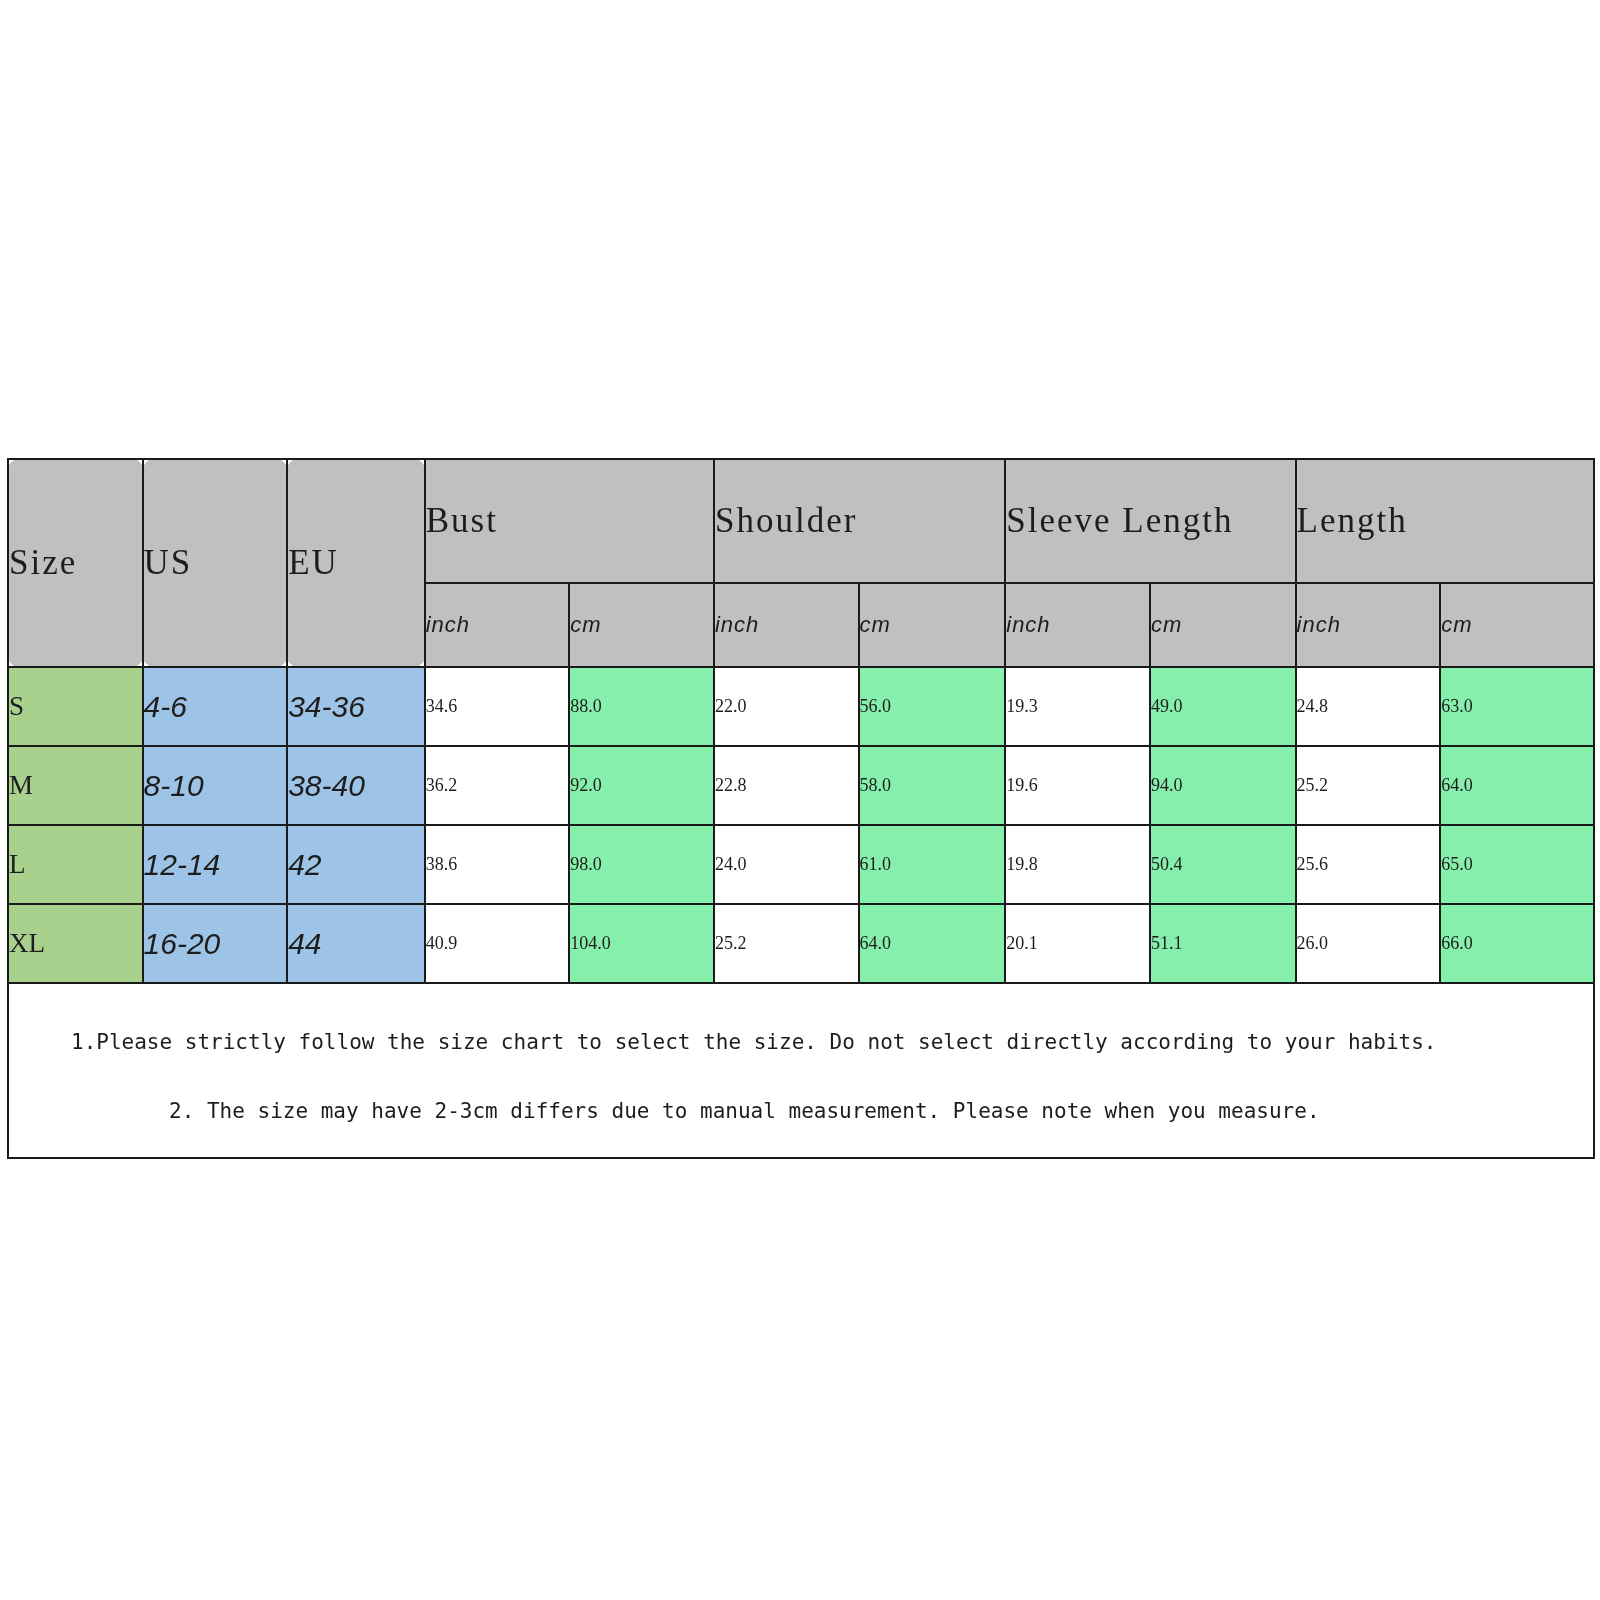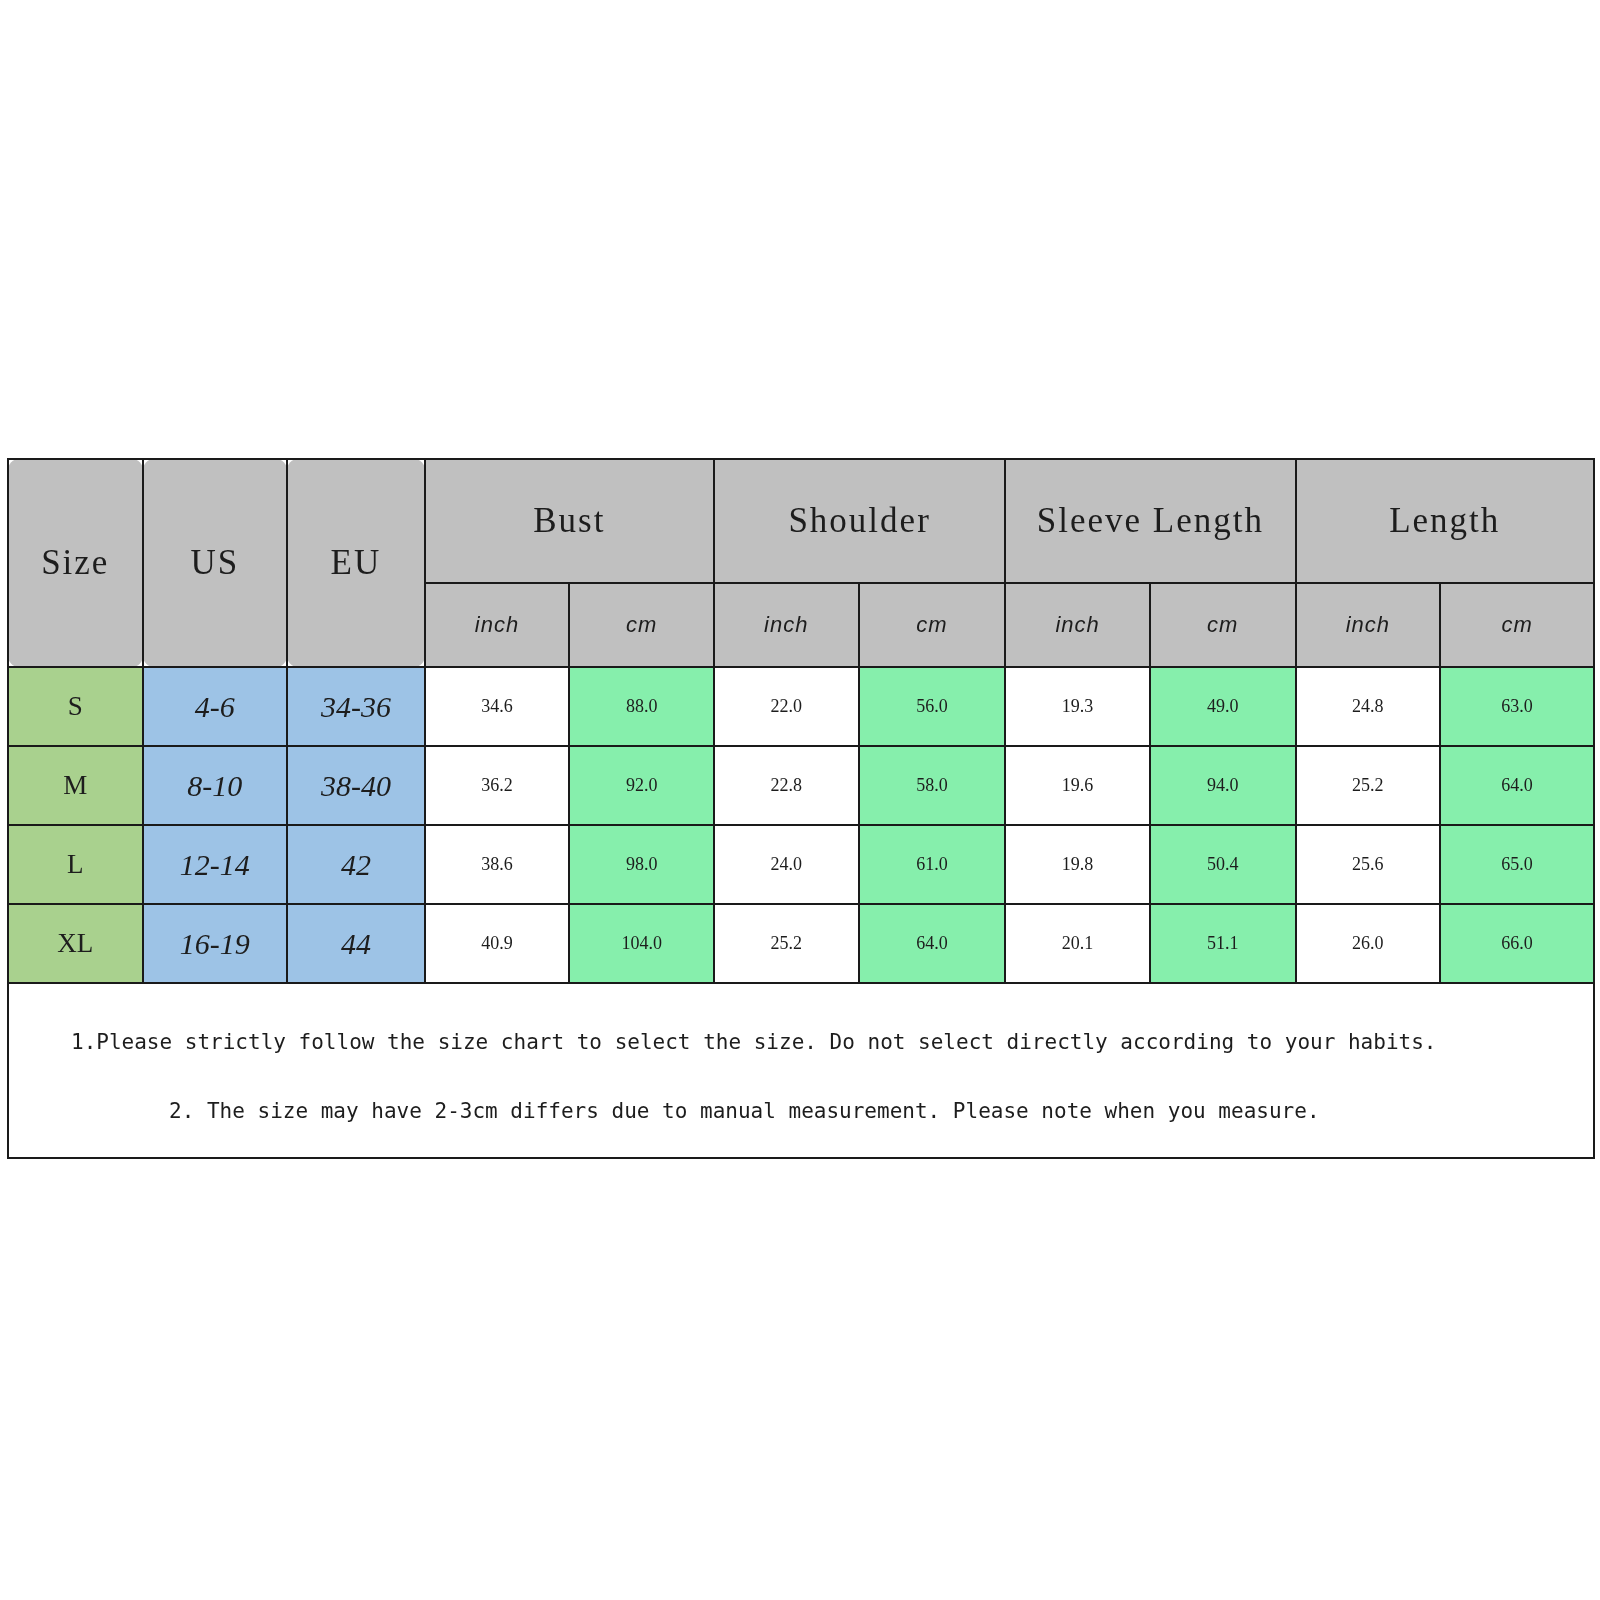--- a/index.html
+++ b/index.html
@@ -34,21 +34,21 @@
     table-layout: fixed;
     width: 1588px;
     background: #ffffff;
   }
 
   table.size-chart td,
   table.size-chart th {
     border: 2px solid #1a1a1a;
     padding: 0;
     margin: 11px;
-    text-align: center;
+    text-align: left;
     vertical-align: middle;
     font-weight: normal;
     color: #1d1d1d;
   }
 
   
   .hdr {
     background: #c0c0c0;
     font-family: "Liberation Serif", "DejaVu Serif", serif;
     font-size: 35px;
@@ -80,21 +80,21 @@
   }
   td.c-size {
     background: #a9d18e;
     font-size: 27px;
   }
   td.c-intl {
     background: #9dc3e6;
     font-size: 30px;
     font-style: italic;
     font-weight: bold;
-    font-family: Liberation Serif, serif;
+    font-family: Liberation Sans, sans-serif;
   }
   td.c-inch {
     background: #ffffff;
   }
   td.c-cm {
     background: #86efac;
   }
 
   
   td.notes-cell {
@@ -204,21 +204,21 @@
           <td class="cell c-cm">98.0</td>
           <td class="cell c-inch">24.0</td>
           <td class="cell c-cm">61.0</td>
           <td class="cell c-inch">19.8</td>
           <td class="cell c-cm">50.4</td>
           <td class="cell c-inch">25.6</td>
           <td class="cell c-cm">65.0</td>
         </tr>
         <tr>
           <td class="c-size">XL</td>
-          <td class="c-intl">16-19</td>
+          <td class="c-intl">16-20</td>
           <td class="c-intl">44</td>
           <td class="cell c-inch">40.9</td>
           <td class="cell c-cm">104.0</td>
           <td class="cell c-inch">25.2</td>
           <td class="cell c-cm">64.0</td>
           <td class="cell c-inch">20.1</td>
           <td class="cell c-cm">51.1</td>
           <td class="cell c-inch">26.0</td>
           <td class="cell c-cm">66.0</td>
         </tr>

